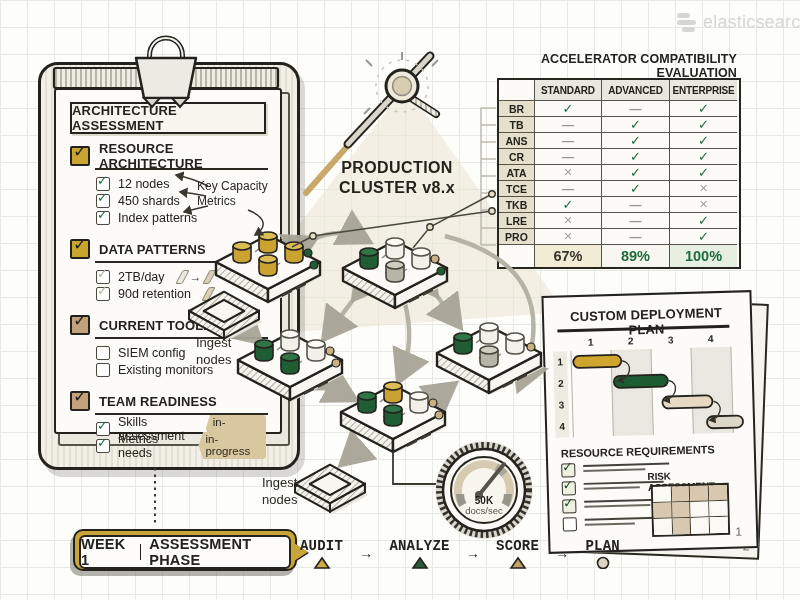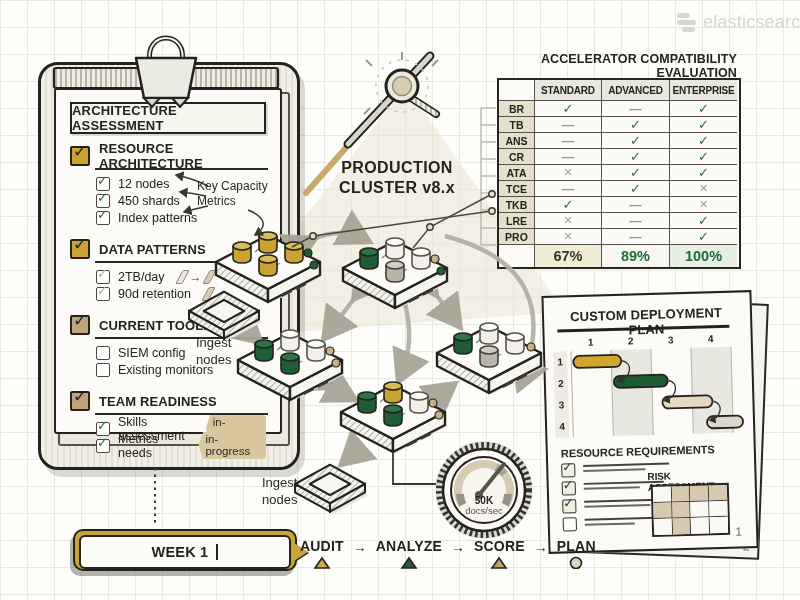--- a/index.html
+++ b/index.html
@@ -80,21 +80,21 @@
 
   
   .banner{left:45px;top:529px;width:224px;height:42px;background:#c9a439;border:2.5px solid #23221c;border-radius:10px;
     box-sizing:border-box;padding:4px;box-shadow:-3px 5px 0 rgba(90,88,76,.45);margin-left:28px;}
   .banner-in{background:#fdfcf8;border:2px solid #23221c;border-radius:6px;height:100%;display:flex;align-items:center;
     justify-content:center;gap:8px;font-weight:bold;font-size:14.5px;letter-spacing:.2px;}
   .banner-sep{display:inline-block;width:2px;height:16px;background:#23221c;}
   .banner-tip{position:absolute;right:-13px;top:12px;width:0;height:0;border-top:9px solid transparent;border-bottom:9px solid transparent;border-left:14px solid #c9a439;filter:drop-shadow(1.5px 1px 0 #23221c);}
 
   
-  .legend{left:300px;top:538px;display:flex;align-items:flex-start;gap:9px;}
+  .legend{left:300px;top:538px;display:flex;align-items:center;gap:19px;font-family:Liberation Mono, monospace;}
   .lg-step{display:flex;flex-direction:column;align-items:center;gap:2px;}
   .lg-word{font-weight:bold;font-size:14px;letter-spacing:.2px;}
   .lg-arrow{font-weight:bold;font-size:14px;padding-top:1px;}
 
   
   .prod-title{left:317px;top:158px;width:160px;text-align:center;font-weight:bold;font-size:16px;line-height:1.25;letter-spacing:.4px;}
   .keymetrics{left:197px;top:179px;width:72px;font-size:12px;line-height:1.25;color:#2a2a22;}
   .ingest{font-size:13px;line-height:1.3;color:#2a2a22;}
   .gauge-text{left:449px;top:495px;width:70px;text-align:center;}
   .gauge-val{font-weight:bold;font-size:10px;} .gauge-unit{font-size:9.5px;color:#55534a;margin-top:-1px;}
@@ -412,20 +412,21 @@
           <div class="rc off lastrow"></div>
           <div class="rc off lastrow"></div>
         </div>
       <span class="pagenum" style="right:14px;bottom:8px;">1</span>
     </div>
 
     <div class="abs banner">
       <div class="banner-in">
         <span>WEEK 1</span>
         <span class="banner-sep"></span>
+        <span>ASSESSMENT PHASE</span>
       </div>
       <div class="banner-tip"></div>
     </div>
 
     <div class="abs legend" id="legend">
         <span class="lg-step">
           <span class="lg-word">AUDIT</span>
           <svg width="18" height="13">
             <path d="M2 12 L9 2 L16 12 Z" fill="#d2a943" stroke="#23221c" stroke-width="1.6"></path>
           </svg>

